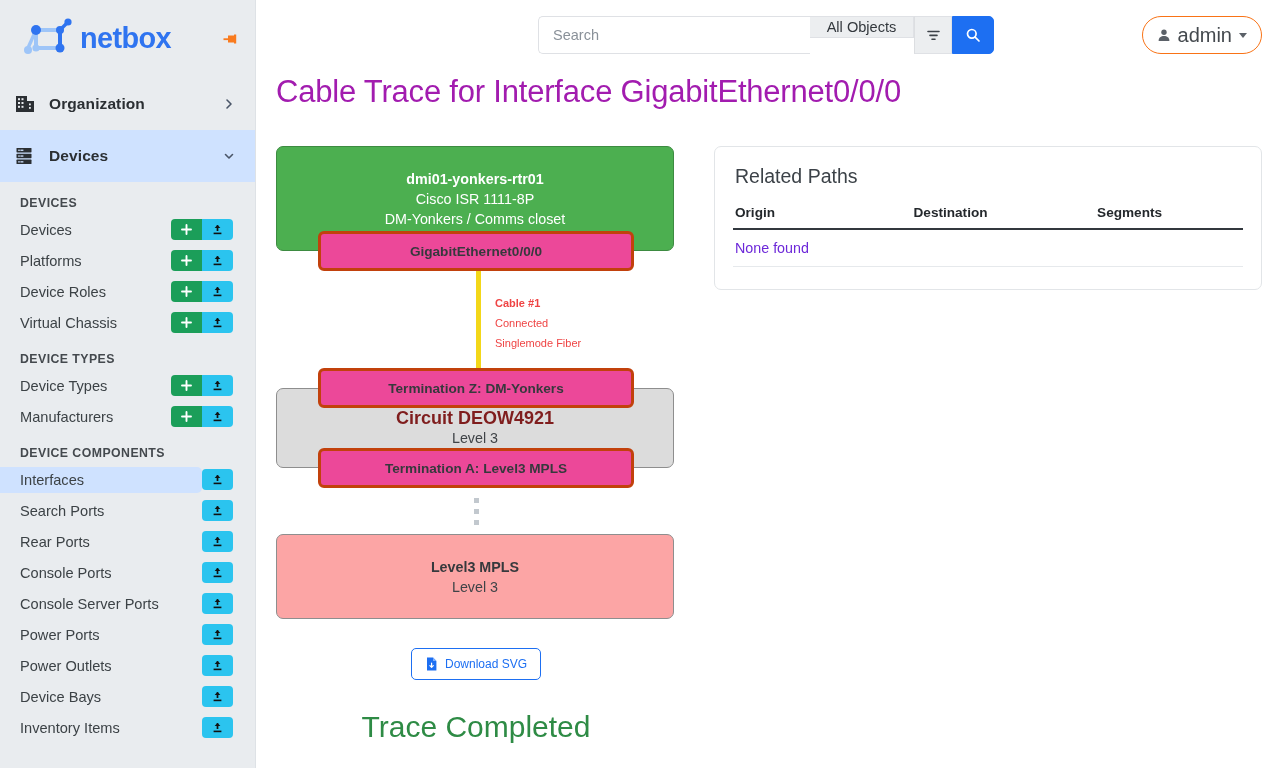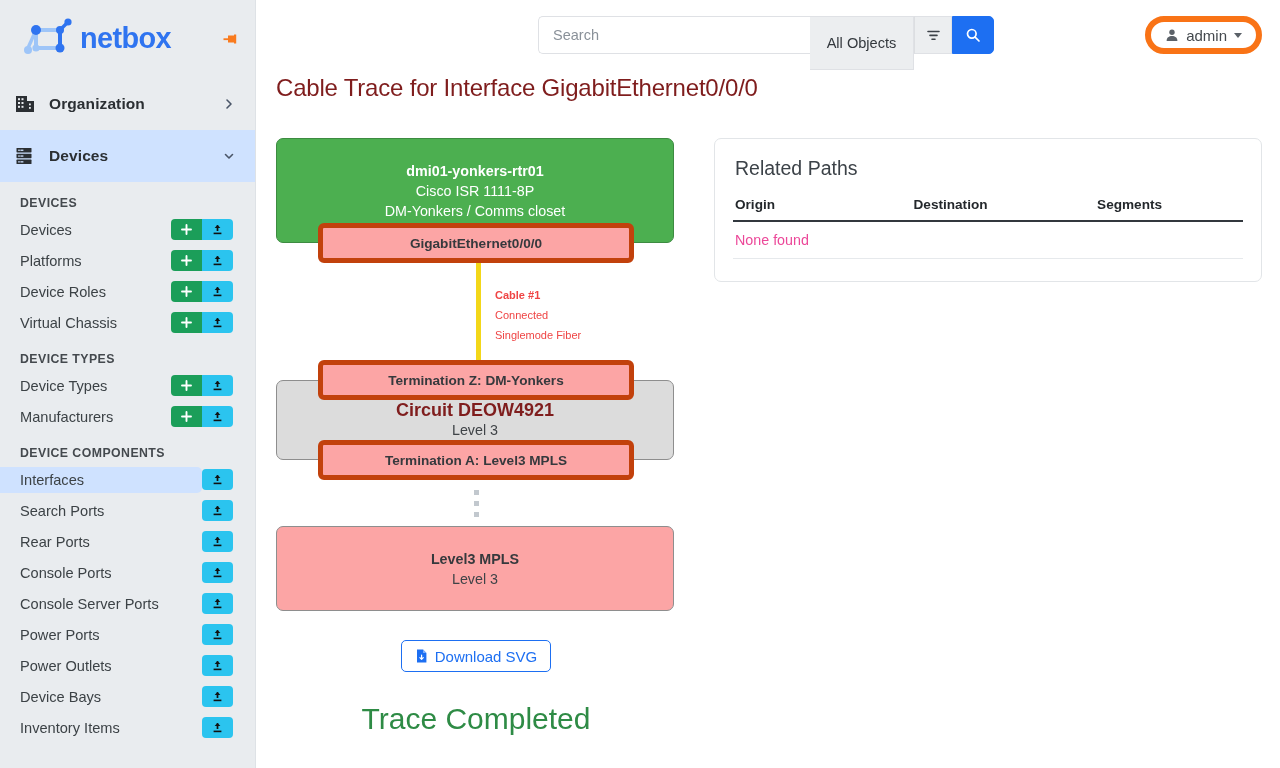--- a/index.html
+++ b/index.html
@@ -96,21 +96,21 @@
     width: 272px; height: 38px;
     border: 1px solid #dfe1e5; border-right: none;
     border-radius: 5px 0 0 5px;
     padding: 0 14px; font-size: 14.5px;
     background: #fff; color: #333; outline: none;
     font-family: "Liberation Sans", sans-serif;
   }
   .search-input::placeholder { color: #8a9199; }
   .obj-select {
     display: flex; align-items: center; justify-content: center;
-    min-width: 104px; height: 54px;
+    min-width: 104px; height: 22px;
     background: #eceef0; border: 1px solid #dfe1e5; border-left: none;
     font-size: 14.6px; color: #33383d; cursor: pointer; padding: 0 12px;
   }
   .filter-btn {
     display: flex; align-items: center; justify-content: center;
     width: 38px; height: 38px;
     background: #eceef0; border: 1px solid #dfe1e5; border-left: 1px solid #dcdee1;
     cursor: pointer;
   }
   .filter-btn svg { width: 15px; height: 15px; }
@@ -119,30 +119,30 @@
     width: 42px; height: 38px;
     background: #1d6ff2; border: 1px solid #1d6ff2;
     border-radius: 0 5px 5px 0; cursor: pointer;
   }
   .search-btn svg { width: 16px; height: 16px; color: #fff; }
 
   .user-btn {
     position: absolute; right: 18px; top: 16px;
     display: flex; align-items: center; gap: 7px;
     height: 38px; padding: 0 14px;
-    border: 6px solid #f97316; border-radius: 19px;
+    border: 1px solid #f97316; border-radius: 19px;
     background: #fff; cursor: pointer;
-    font-size: 15px; color: #44494e;
+    font-size: 20px; color: #44494e;
   }
   .user-btn .uicon { width: 14px; height: 14px; }
   .caret { width: 0; height: 0; border-left: 4.5px solid transparent;
            border-right: 4.5px solid transparent; border-top: 5.5px solid #5b6168; }
 
   .page-title {
-    font-size: 24px; font-weight: normal; color: #7f1d1d;
+    font-size: 31px; font-weight: normal; color: #a21caf;
     margin: 4px 0 0 20px; padding: 0;
     letter-spacing: -.2px;
   }
 
   .content {
     display: flex; gap: 16px; padding: 0 0 0 20px; margin-top: 36px;
   }
 
   
   .trace-col { width: 400px; flex: 0 0 400px; position: relative; }
@@ -152,21 +152,21 @@
     background: #4caf50; border: 1px solid #3d8b41; border-radius: 7px;
     display: flex; flex-direction: column; align-items: center; justify-content: flex-start;
     padding-top: 22px; color: #fff; position: relative;
   }
   .node-device .n1 { font-size: 14.3px; font-weight: bold; line-height: 20px; }
   .node-device .n2 { font-size: 14.3px; line-height: 20px; }
   .node-device .n3 { font-size: 14.3px; line-height: 20px; }
 
   .box-term {
     width: 316px; height: 40px; margin: -20px auto 0 auto;
-    background: #fca5a5; border: 5px solid #c2410c; border-radius: 6px;
+    background: #ec4899; border: 3px solid #c2410c; border-radius: 6px;
     display: flex; align-items: center; justify-content: center;
     font-size: 13.6px; font-weight: bold; color: #36393d;
     position: relative; z-index: 3;
   }
 
   .cable-section {
     height: 97px; position: relative;
   }
   .cable-line {
     position: absolute; left: 200px; top: 0; width: 5px; height: 97px;
@@ -203,21 +203,21 @@
   }
   .node-provider .p1 { font-size: 14.3px; font-weight: bold; color: #36393d; line-height: 20px; }
   .node-provider .p2 { font-size: 14.3px; color: #3f4347; line-height: 20px; }
 
   .dl-wrap { display: flex; justify-content: center; margin-top: 29px; }
   .dl-btn {
     display: flex; align-items: center; gap: 7px;
     height: 32px; padding: 0 13px;
     border: 1px solid #1d6ff2; border-radius: 5px;
     background: #fff; color: #1d6ff2; cursor: pointer;
-    font-size: 15px; font-family: "Liberation Sans", sans-serif;
+    font-size: 12px; font-family: "Liberation Sans", sans-serif;
   }
   .dl-btn svg { width: 13px; height: 14px; }
 
   .trace-done {
     text-align: center; margin-top: 30px;
     font-size: 30px; color: #2e8b45; font-weight: normal;
   }
 
   
   .rp-col { flex: 1; padding-left: 22px; padding-right: 18px; }
@@ -225,21 +225,21 @@
     border: 1px solid #e2e5e8; border-radius: 7px;
     background: #fff; padding: 18px 18px 22px 18px;
   }
   .card-title { font-size: 19.5px; color: #3c4248; margin: 0 0 17px 2px; font-weight: normal; }
   table.rp { width: 100%; border-collapse: collapse; }
   table.rp th {
     text-align: left; font-size: 13.6px; font-weight: bold; color: #24282c;
     padding: 0 0 8px 2px; border-bottom: 2px solid #32383e;
   }
   table.rp td {
-    font-size: 14.3px; color: #ec4899;
+    font-size: 14.3px; color: #6d28d9;
     padding: 10px 0 10px 2px; border-bottom: 1px solid #e6e9ec;
   }
   .col-org { width: 35%; }
   .col-dst { width: 36%; }
 </style>
 </head>
 <body>
 
 <div class="app">
 

